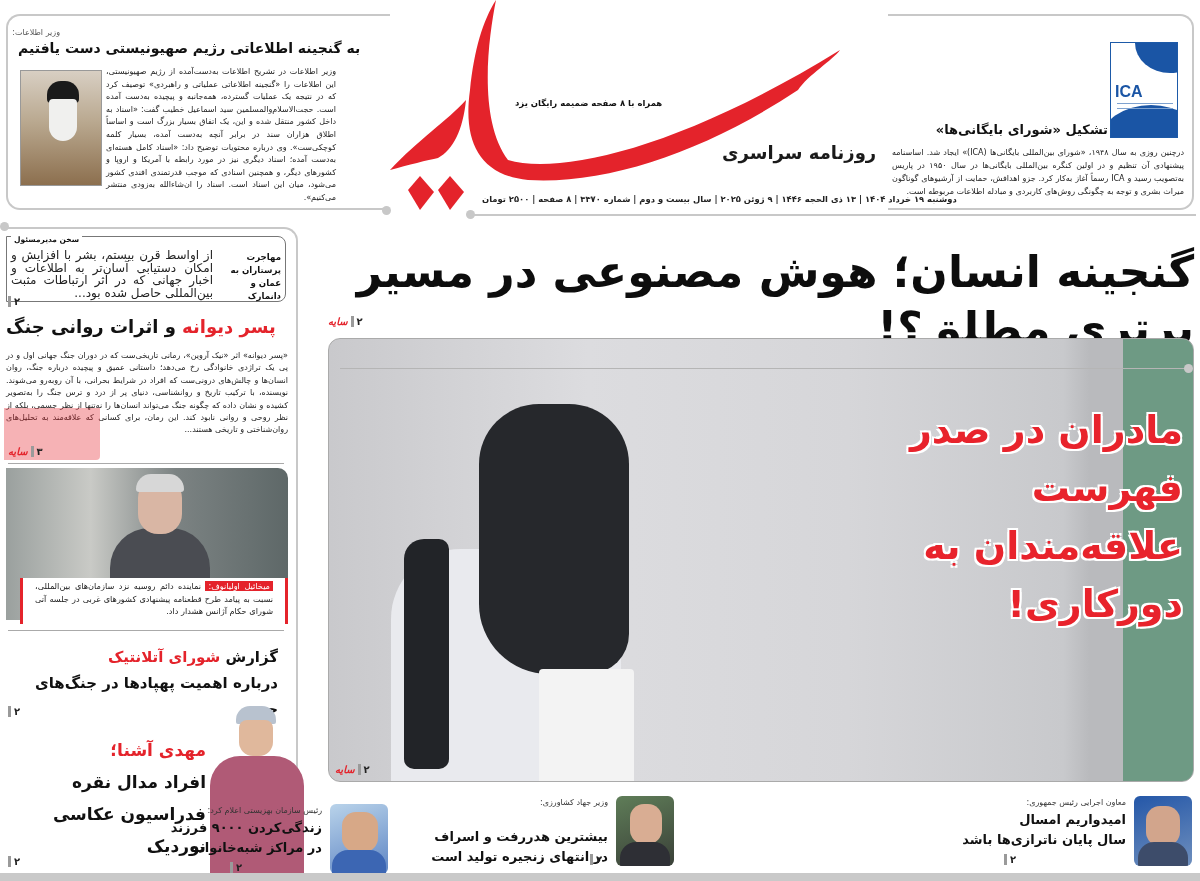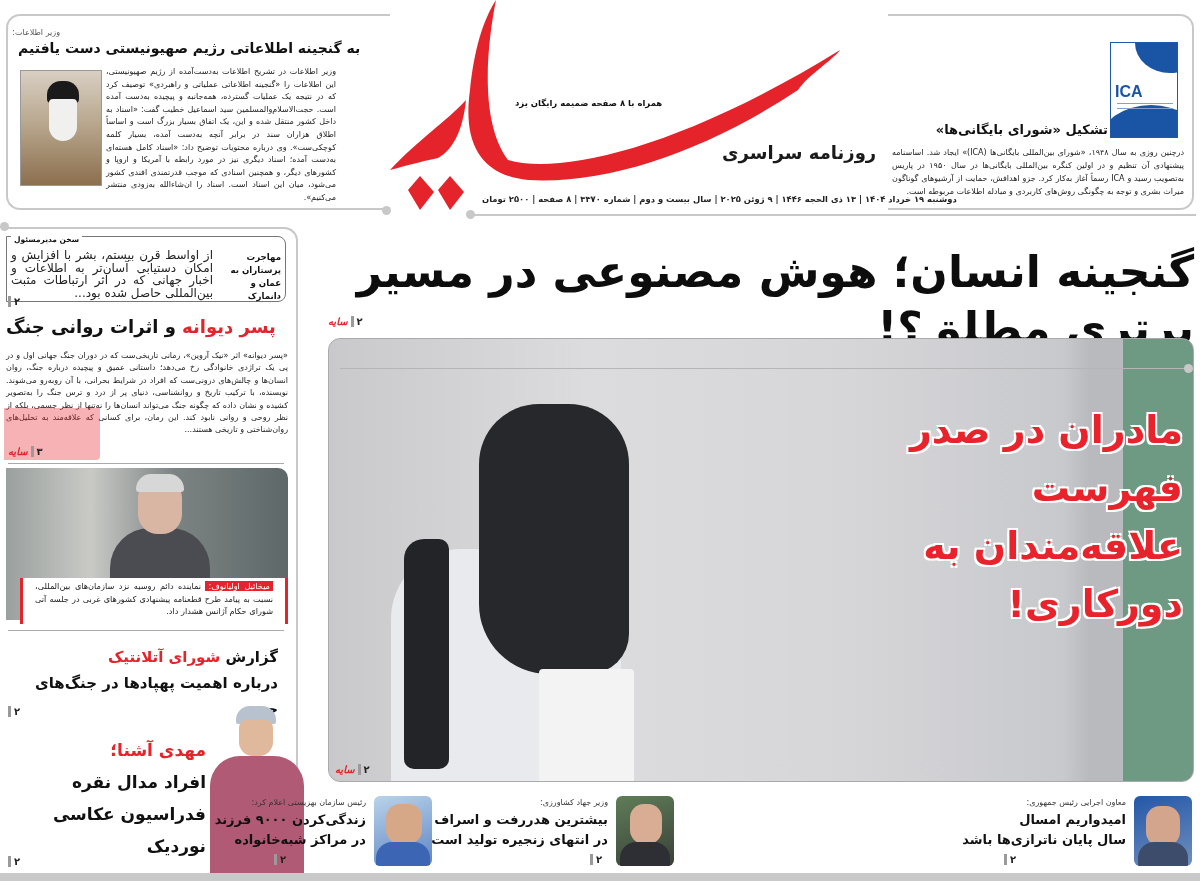--- a/index.html
+++ b/index.html
@@ -198,31 +198,31 @@
       <span>۲</span>
     </div>
 </div>
 
 <div class="bottom-item" style="right:526px; width:160px;">
   <div class="photo" style="background:linear-gradient(160deg,#5f7d58,#3a4038);">
     <div style="position:absolute; left:14px; top:8px; width:32px; height:40px; background:#d9ad93; border-radius:14px;"></div>
     <div style="position:absolute; left:4px; top:46px; width:50px; height:24px; background:#2e2f35; border-radius:16px 16px 0 0;"></div>
   </div>
   <div class="kicker" style="right:66px;">وزیر جهاد کشاورزی:</div>
-  <div class="title" style="right:66px;">
+  <div class="title" style="right:66px;margin-top:17px;">
     <div>بیشترین هدررفت و اسراف</div>
     <div>در انتهای زنجیره تولید است</div>
   </div>
   <div class="ref page-ref" style="right:1px; left:auto; transform:translateX(-71px);">
       <span class="bar"></span>
       <span>۲</span>
     </div>
 </div>
 
-<div class="bottom-item" style="right:768px; width:150px;">
+<div class="bottom-item" style="right:812px; width:150px;margin-top:8px;">
   <div class="photo" style="background:linear-gradient(160deg,#b9d3ea,#5e85c4);">
     <div style="position:absolute; left:12px; top:8px; width:36px; height:40px; background:#d7a887; border-radius:14px;"></div>
     <div style="position:absolute; left:2px; top:46px; width:54px; height:24px; background:#3c66b3; border-radius:16px 16px 0 0;"></div>
   </div>
   <div class="kicker" style="right:66px;">رئیس سازمان بهزیستی اعلام کرد:</div>
   <div class="title" style="right:66px;">
     <div>زندگی‌کردن ۹۰۰۰ فرزند</div>
     <div>در مراکز شبه‌خانواده</div>
   </div>
   <div class="ref page-ref" style="right:66px; transform:translateX(-80px);">

